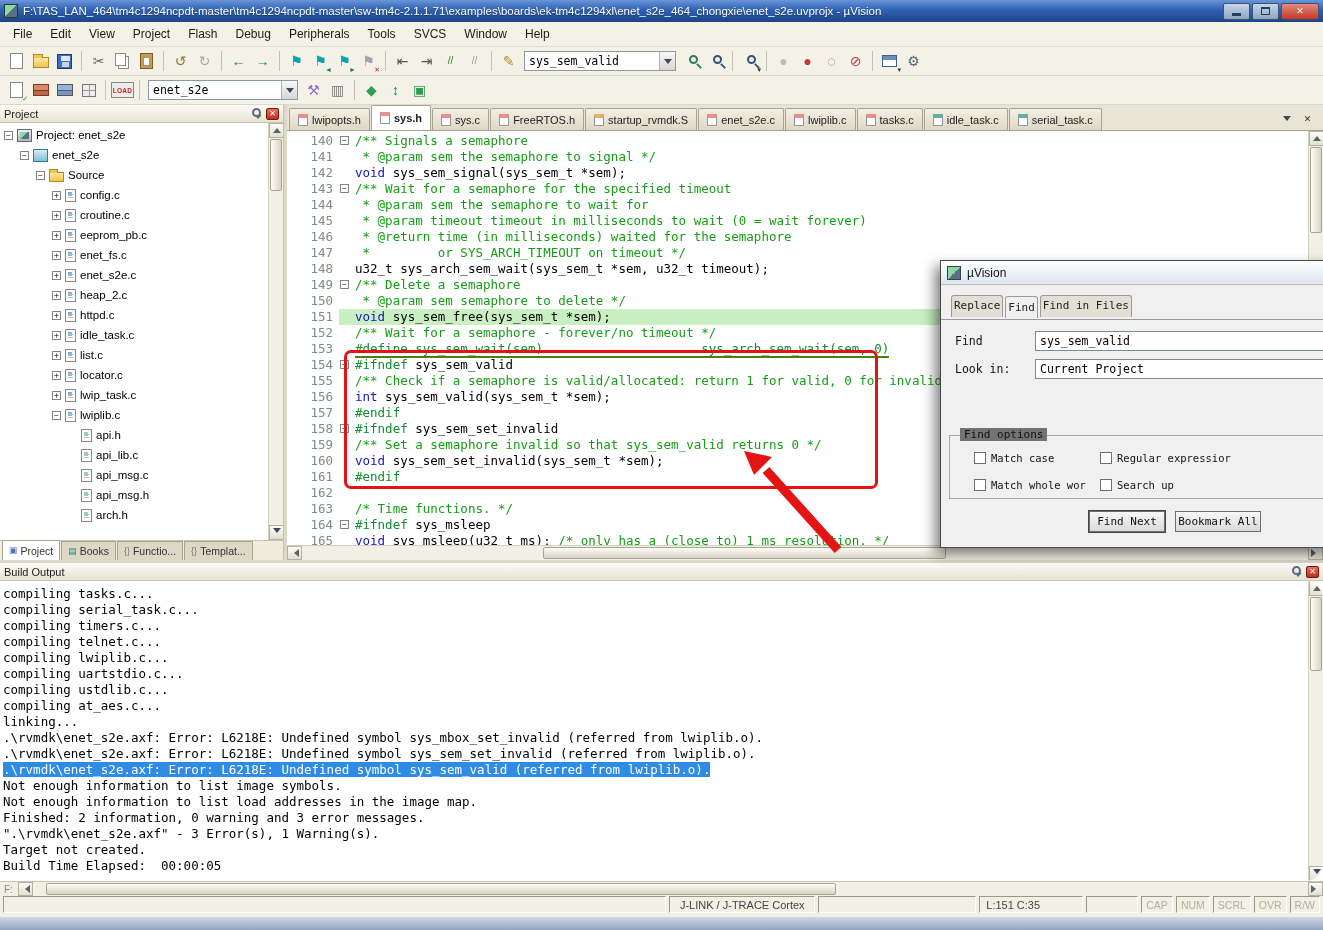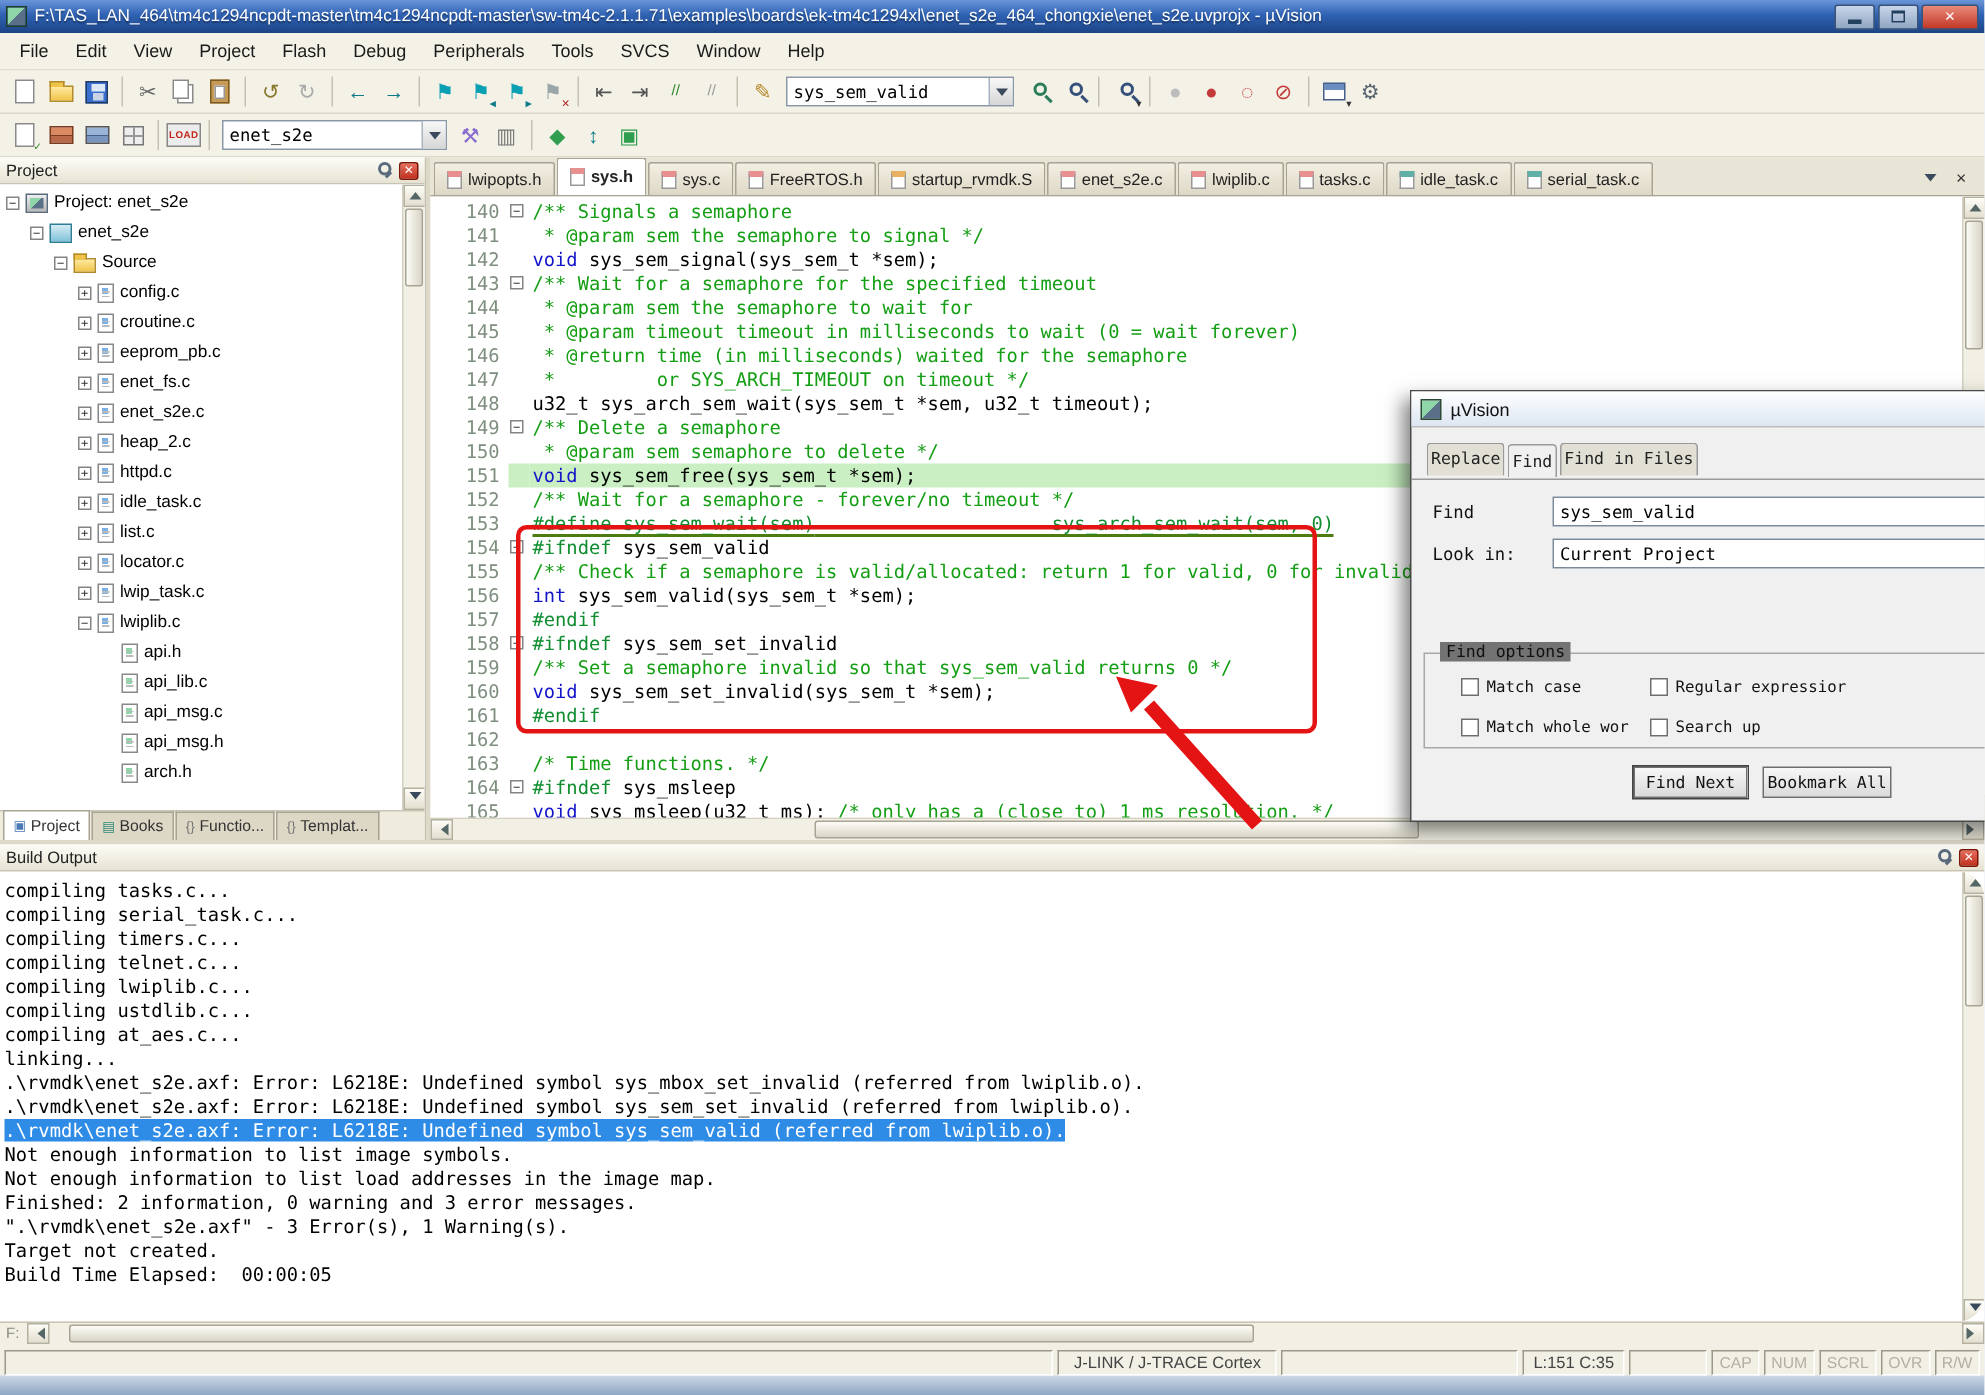--- a/index.html
+++ b/index.html
@@ -119,26 +119,26 @@
 
 .bpanel{height:321px;border-top:3px solid #ddd9c9;display:flex;flex-direction:column;background:#fff;}
 .outwrap{flex:1;position:relative;overflow:hidden;border-radius:18px;}
 #output{position:absolute;inset:5px 16px 0 3px;font:12.5px/16px "DejaVu Sans Mono",monospace;color:#000;}
 .orow{height:16px;white-space:pre;}
 .otext.sel{background:#2e8ce6;color:#fff;}
 .botscroll{height:15px;background:#f2f0e4;border-top:1px solid #c9c5b4;display:flex;align-items:stretch;}
 .fhint{width:18px;font-size:10px;color:#8a8a7a;display:flex;align-items:center;padding-left:4px;flex:none;}
 
 
-.statusbar{height:21px;background:#f2efe4;display:flex;align-items:flex-end;gap:3px;padding:0 3px;}
+.statusbar{height:21px;background:#f2efe4;display:flex;align-items:flex-start;gap:3px;padding:0 3px;}
 .sseg{height:17px;border:1px solid;border-color:#9c9888 #fff #fff #9c9888;display:flex;align-items:center;padding:0 6px;font-size:11px;color:#444;white-space:nowrap;overflow:hidden;}
 .grow{flex:1;}
 .w126{width:146px;justify-content:center;}
 .w158{width:158px;}
-.w72{width:68px;}
+.w72{width:104px;}
 .w52{width:52px;}
 .sflag{height:17px;border:1px solid;border-color:#9c9888 #fff #fff #9c9888;display:flex;align-items:center;justify-content:center;padding:0 4px;font-size:10.5px;color:#b3b0a2;min-width:30px;}
 .bottomframe{height:13px;background:linear-gradient(#cdd8e6,#8fa6c2);}
 
 
 .redbox{position:absolute;left:344px;top:350px;width:534px;height:139px;border:3px solid #e41414;border-radius:7px;z-index:40;pointer-events:none;}
 .redarrow{position:absolute;left:0;top:0;width:1323px;height:930px;z-index:41;pointer-events:none;}
 
 
 .fdialog{position:absolute;left:940px;top:260px;width:398px;height:288px;background:#f0f0f0;border:1px solid #4a4a4a;box-shadow:-5px 6px 12px rgba(0,0,0,.5);z-index:60;}
@@ -603,20 +603,21 @@
       <span class="pclose"><span>✕</span></span>
     </span>
   </div>
   <div class="outwrap">
     <div id="output">
         <div class="orow"><span class="otext">compiling tasks.c...</span></div>
         <div class="orow"><span class="otext">compiling serial_task.c...</span></div>
         <div class="orow"><span class="otext">compiling timers.c...</span></div>
         <div class="orow"><span class="otext">compiling telnet.c...</span></div>
         <div class="orow"><span class="otext">compiling lwiplib.c...</span></div>
+        <div class="orow"><span class="otext">compiling uartstdio.c...</span></div>
         <div class="orow"><span class="otext">compiling ustdlib.c...</span></div>
         <div class="orow"><span class="otext">compiling at_aes.c...</span></div>
         <div class="orow"><span class="otext">linking...</span></div>
         <div class="orow"><span class="otext">.\rvmdk\enet_s2e.axf: Error: L6218E: Undefined symbol sys_mbox_set_invalid (referred from lwiplib.o).</span></div>
         <div class="orow"><span class="otext">.\rvmdk\enet_s2e.axf: Error: L6218E: Undefined symbol sys_sem_set_invalid (referred from lwiplib.o).</span></div>
         <div class="orow"><span class="otext sel">.\rvmdk\enet_s2e.axf: Error: L6218E: Undefined symbol sys_sem_valid (referred from lwiplib.o).</span></div>
         <div class="orow"><span class="otext">Not enough information to list image symbols.</span></div>
         <div class="orow"><span class="otext">Not enough information to list load addresses in the image map.</span></div>
         <div class="orow"><span class="otext">Finished: 2 information, 0 warning and 3 error messages.</span></div>
         <div class="orow"><span class="otext">".\rvmdk\enet_s2e.axf" - 3 Error(s), 1 Warning(s).</span></div>

